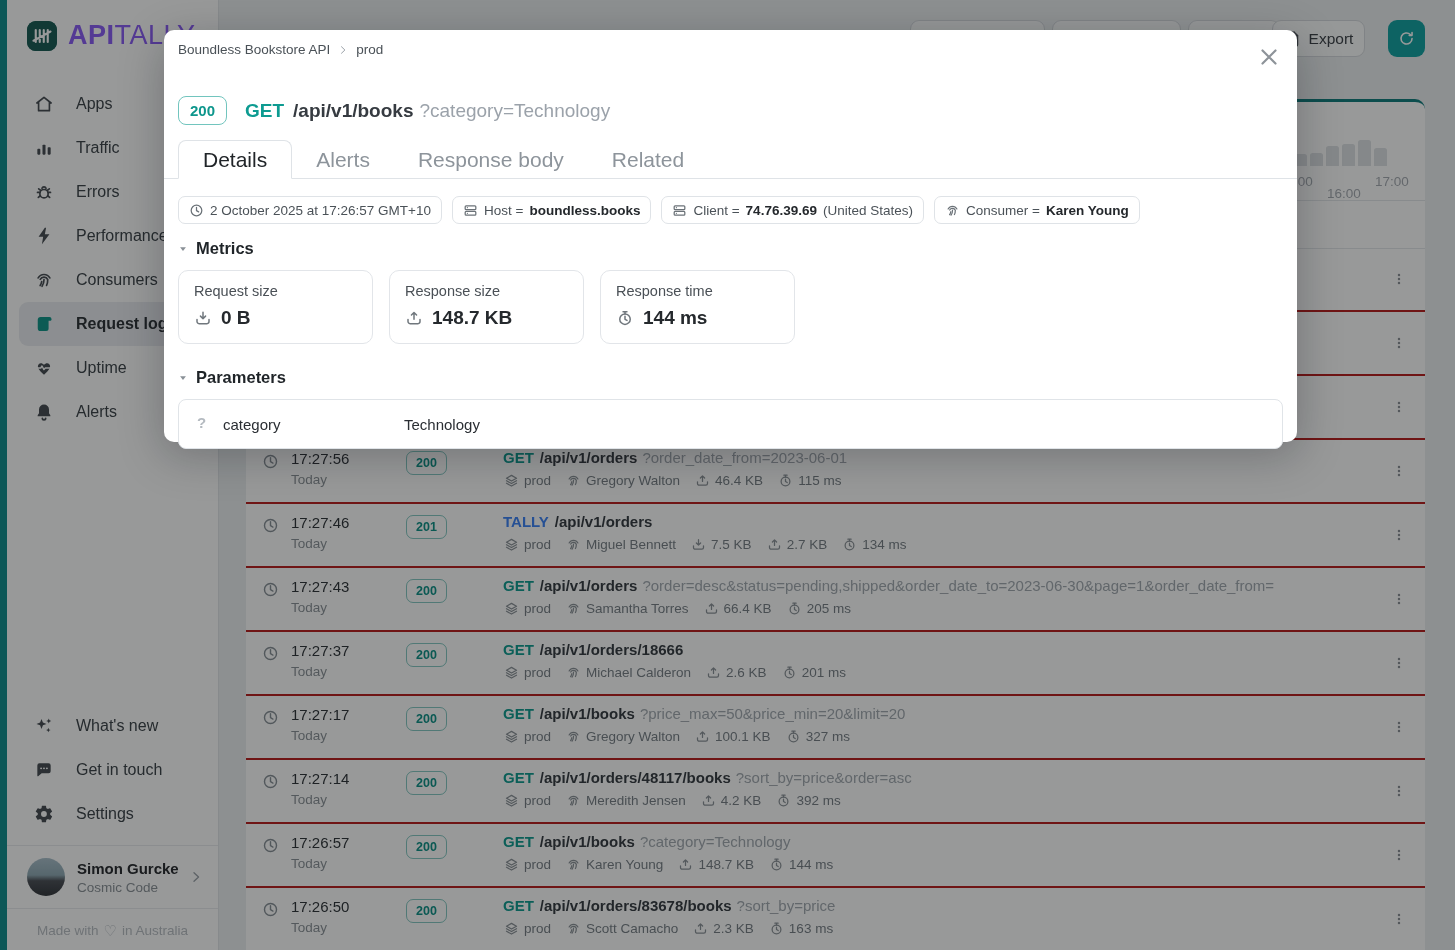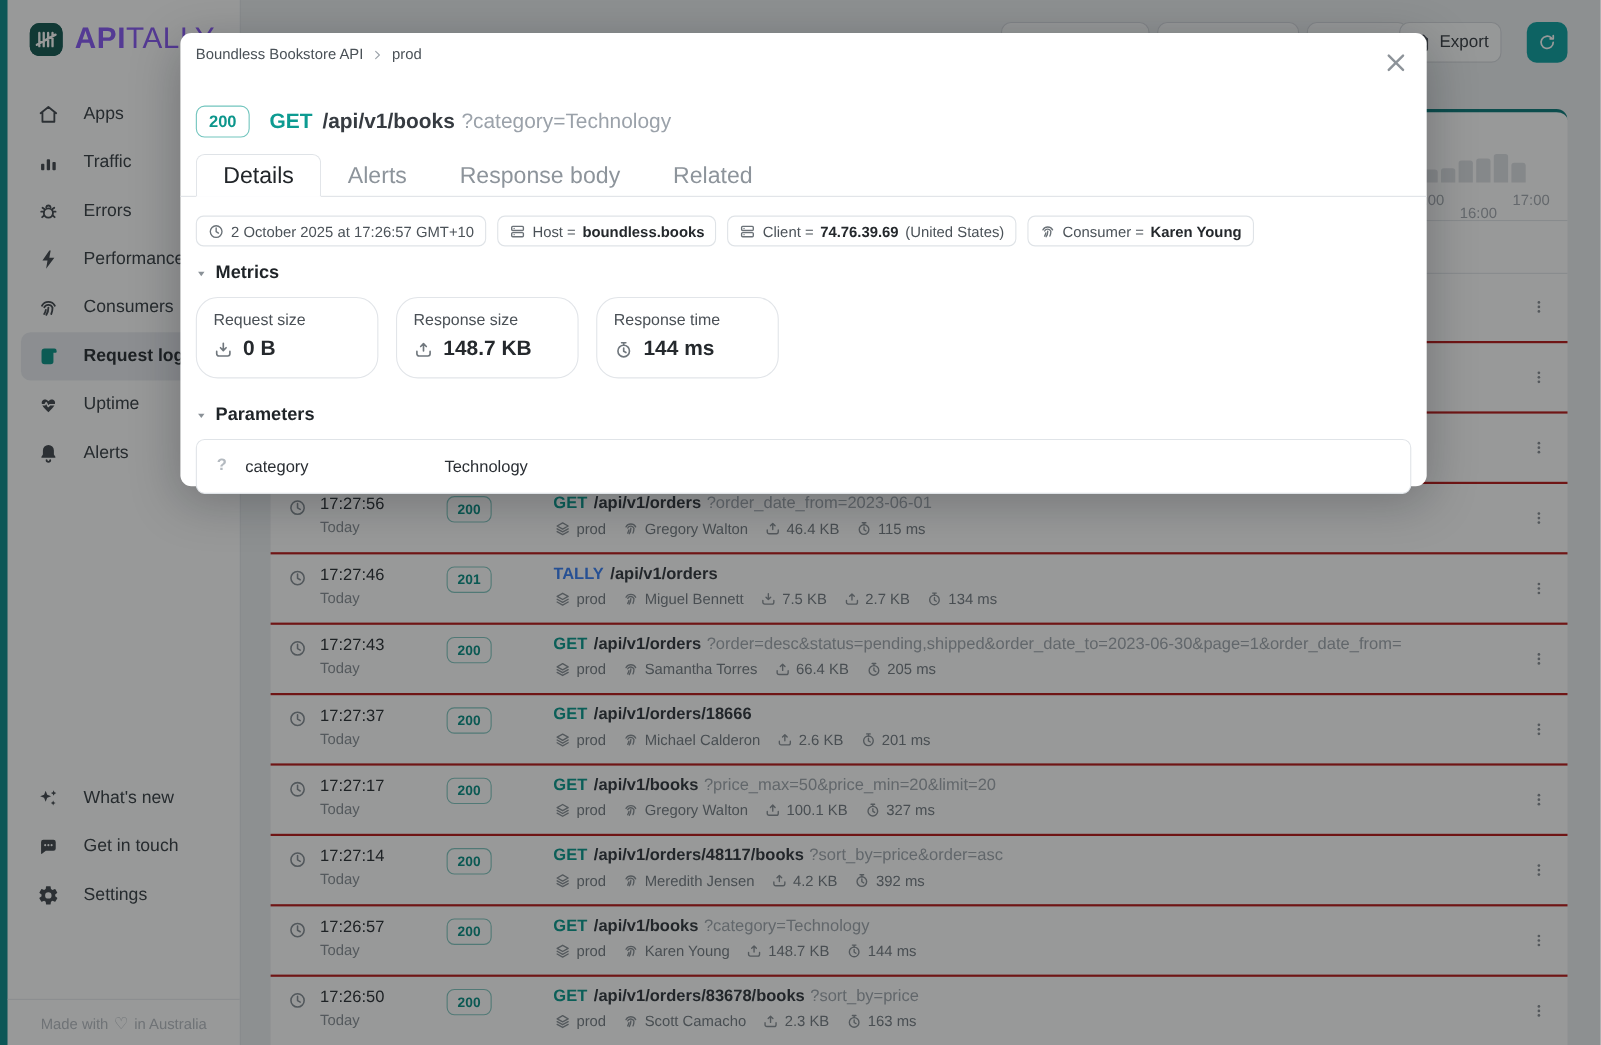--- a/index.html
+++ b/index.html
@@ -104,21 +104,21 @@
   .chip{height:26px;padding:0 10px;border:1px solid #dfe3e7;border-radius:7px;display:inline-flex;
     align-items:center;gap:6px;font-size:13.5px;color:#4b5258;background:#fff;}
   .chip .icon{width:15px;height:15px;color:#6b7278;}
   .chip b{color:#24282c;font-weight:700;}
   .sec-head{position:absolute;left:14px;display:flex;align-items:center;gap:8px;
     font-size:16.5px;font-weight:700;color:#1f2428;}
   .sec-head .icon{width:10px;height:10px;color:#8a9197;}
   #sec-metrics{top:209px;}
   #sec-params{top:338px;}
   .mcards{position:absolute;left:14px;top:240px;display:flex;gap:16px;}
-  .mcard{width:166px;height:74px;border:1px solid #e2e5e9;border-radius:20px;position:relative;box-sizing:border-box;}
+  .mcard{width:195px;height:74px;border:1px solid #e2e5e9;border-radius:10px;position:relative;box-sizing:border-box;}
   .mcard .lbl{position:absolute;left:15px;top:12px;font-size:14.5px;color:#4a5056;}
   .mcard .val{position:absolute;left:15px;top:36px;display:flex;align-items:center;gap:9px;
     font-size:19px;font-weight:700;color:#25292d;}
   .mcard .icon{width:18px;height:18px;color:#70777d;}
   #param-rows{position:absolute;left:14px;top:369px;width:1105px;}
   .prow{height:50px;border:1px solid #e0e4e8;border-radius:8px;position:relative;box-sizing:border-box;background:#fff;}
   .prow .qmark{position:absolute;left:18px;top:14px;font-size:15px;font-weight:600;color:#b4bac0;}
   .prow .pname{position:absolute;left:44px;top:16px;font-size:15px;font-weight:500;color:#2a2e33;}
   .prow .pval{position:absolute;left:225px;top:16px;font-size:15px;color:#2a2e33;}
 </style>
@@ -232,20 +232,30 @@
       </div>
       <div class="nav-item">
         <span class="icon">
           <svg viewBox="0 0 24 24" fill="none" stroke="currentColor" stroke-width="2" stroke-linecap="round" stroke-linejoin="round">
             <path d="M19.4 13c.04-.32.06-.65.06-1s-.02-.68-.06-1l2.1-1.65a.5.5 0 0 0 .12-.64l-2-3.46a.5.5 0 0 0-.61-.22l-2.49 1a7 7 0 0 0-1.73-1l-.38-2.61A.5.5 0 0 0 13.92 2h-4a.5.5 0 0 0-.5.42l-.37 2.61c-.63.26-1.21.6-1.73 1l-2.49-1a.5.5 0 0 0-.61.22l-2 3.46a.5.5 0 0 0 .12.64L4.54 11c-.04.32-.06.65-.06 1s.02.68.06 1l-2.2 1.65a.5.5 0 0 0-.12.64l2 3.46c.14.24.42.33.61.22l2.49-1c.52.4 1.1.74 1.73 1l.37 2.61c.04.24.25.42.5.42h4c.25 0 .46-.18.5-.42l.38-2.61a7 7 0 0 0 1.73-1l2.49 1c.24.1.5 0 .61-.22l2-3.46a.5.5 0 0 0-.12-.64L19.4 13zm-7.48 2.5a3.5 3.5 0 1 1 0-7 3.5 3.5 0 0 1 0 7z" fill="currentColor" stroke="none"></path>
           </svg>
         </span>
         <span>Settings</span>
       </div>
     </nav>
+  <div class="user-row">
+    <span class="avatar"></span>
+    <span class="user-name">Simon Gurcke</span>
+    <span class="user-org">Cosmic Code</span>
+    <span class="icon user-chev">
+        <svg viewBox="0 0 24 24" fill="none" stroke="currentColor" stroke-width="2" stroke-linecap="round" stroke-linejoin="round">
+          <path d="m9 5.5 6.8 6.5L9 18.5"></path>
+        </svg>
+      </span>
+  </div>
   <div class="side-footer">
     <span>Made with</span>
     <span class="heart">♡</span>
     <span>in Australia</span>
   </div>
 </aside>
 
 <main>
   <div class="ghost-btn" style="left:910px;width:133px;"></div>
   <div class="ghost-btn" style="left:1052px;width:127px;"></div>

